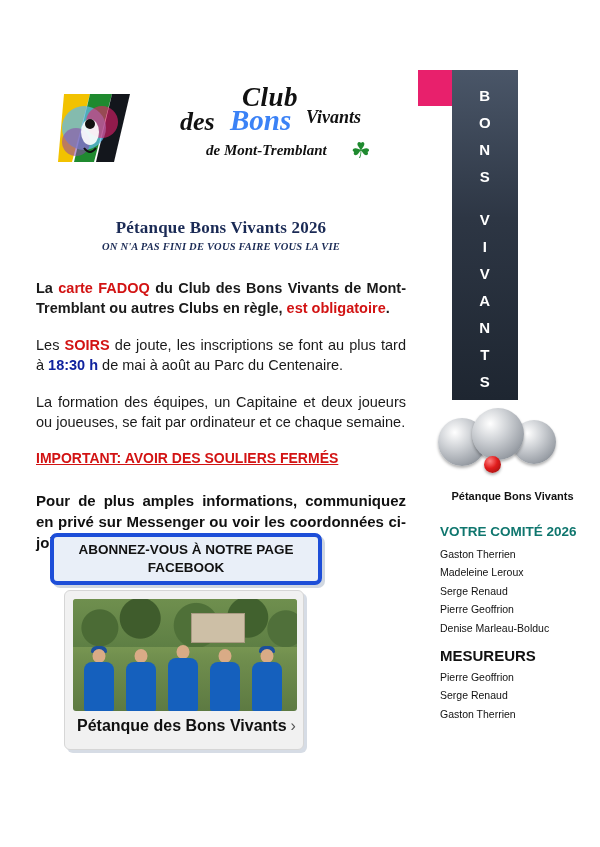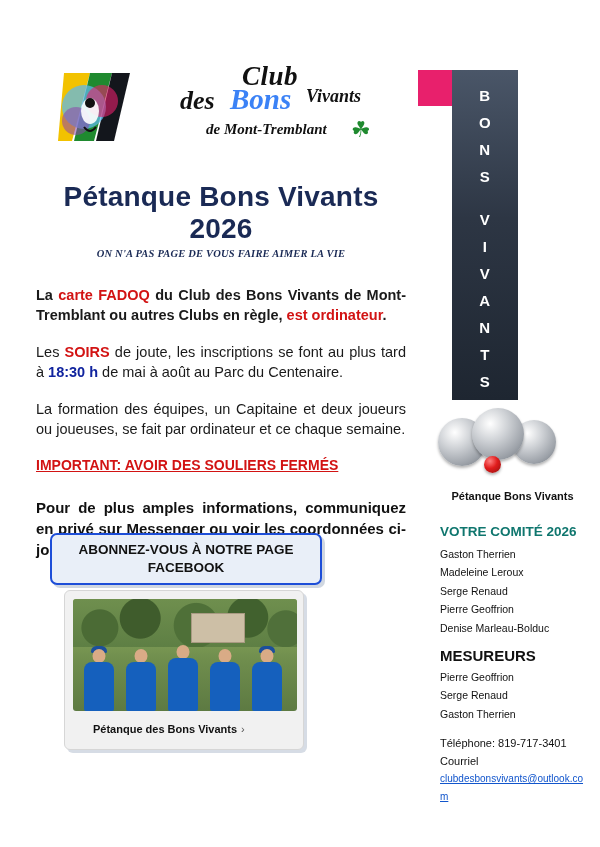--- a/index.html
+++ b/index.html
@@ -17,21 +17,21 @@
     position: relative;
     width: 600px;
     height: 847px;
     background: #fff;
   }
 
   
   .left-col {
     position: absolute;
     left: 36px;
-    top: 53px;
+    top: 74px;
     width: 370px;
   }
 
   
   .logo-block {
     position: relative;
     height: 110px;
     width: 340px;
     margin-left: 18px;
   }
@@ -94,26 +94,26 @@
   }
   .logo-clover {
     position: absolute;
     left: 205px; top: 60px;
     color: #1f8a2f;
     font-size: 22px;
     line-height: 1;
   }
 
   .title {
-    font-family: Liberation Sans, sans-serif;
-    font-weight: bold;
-    font-size: 28px;
+    font-family: Liberation Serif, serif;
+    font-weight: bold;
+    font-size: 17px;
     color: #1a2a55;
     text-align: center;
-    margin-top: 18px;
+    margin-top: 34px;
     letter-spacing: 0.2px;
   }
   .subtitle {
     text-align: center;
     font-family: "Liberation Serif", serif;
     font-style: italic;
     font-weight: bold;
     font-size: 10.5px;
     color: #1a2a55;
     margin-top: 3px;
@@ -149,21 +149,21 @@
     text-align: justify;
     color: #111;
   }
 
   
   .fb-box {
     position: absolute;
     left: 50px; top: 533px;
     width: 272px;
     height: 52px;
-    border: 2px solid #1d4ed8;
+    border: 4px solid #1d4ed8;
     border-radius: 7px;
     background: #e9eff8;
     box-shadow: 3px 3px 0 rgba(120,140,170,0.35);
     display: flex;
     align-items: center;
     justify-content: center;
     text-align: center;
     font-weight: bold;
     font-size: 13.5px;
     line-height: 1.35;
@@ -224,23 +224,22 @@
   .person .body {
     position: absolute; left: 50%; transform: translateX(-50%);
     top: 13px; width: 30px; height: 49px;
     background: #1560bd;
     border-radius: 8px 8px 2px 2px;
   }
   .photo-caption {
     position: absolute;
     left: 12px; bottom: 14px;
     font-weight: bold;
-    font-size: 11px;
-    color: #111;
-    margin-left: 16px;
+    font-size: 16px;
+    color: #111;
   }
   .photo-caption .chev { font-weight: normal; color: #555; margin-left: 4px; }
 
   
   .banner {
     position: absolute;
     left: 452px; top: 70px;
     width: 66px;
     height: 330px;
     background: linear-gradient(180deg, #4a5668 0%, #2d3644 45%, #1e2631 100%);
@@ -347,27 +346,27 @@
         <span class="logo-club">Club</span>
         <span class="logo-des">des</span>
         <span class="logo-bons">Bons</span>
         <span class="logo-vivants">Vivants</span>
         <span class="logo-mt">de Mont-Tremblant</span>
         <span class="logo-clover">☘</span>
       </div>
     </div>
 
     <div class="title">Pétanque Bons Vivants 2026</div>
-    <div class="subtitle">ON N'A PAS PAGE DE VOUS FAIRE AIMER LA VIE</div>
+    <div class="subtitle">ON N'A PAS FINI DE VOUS FAIRE VOUS LA VIE</div>
 
     <div class="body-text">
 
 
       <p class="para bold">
-        <span>La </span><span class="red-b">carte FADOQ</span><span> du Club des Bons Vivants de Mont-Tremblant ou autres Clubs en règle, </span><span class="red-b">est ordinateur</span><span>.</span>
+        <span>La </span><span class="red-b">carte FADOQ</span><span> du Club des Bons Vivants de Mont-Tremblant ou autres Clubs en règle, </span><span class="red-b">est obligatoire</span><span>.</span>
       </p>
 
       <p class="para">
         <span>Les </span><span class="red-b">SOIRS</span><span> de joute, les inscriptions se font au plus tard à </span><span class="blue-b">18:30 h</span><span> de mai à août au Parc du Centenaire.</span>
       </p>
 
       <p class="para">La formation des équipes, un Capitaine et deux joueurs ou joueuses, se fait par ordinateur et ce chaque semaine.</p>
 
       <div class="important">IMPORTANT:  AVOIR DES SOULIERS FERMÉS</div>
 
@@ -447,20 +446,15 @@
     <div class="name">Madeleine Leroux</div>
     <div class="name">Serge Renaud</div>
     <div class="name">Pierre Geoffrion</div>
     <div class="name">Denise Marleau-Bolduc</div>
 
     <div class="mesureurs-title">MESUREURS</div>
     <div class="name">Pierre Geoffrion</div>
     <div class="name">Serge Renaud</div>
     <div class="name">Gaston Therrien</div>
 
-    <div class="contact">
-      <div>Téléphone: 819-717-3401</div>
-      <div>Courriel</div>
-      <a class="email" href="#">clubdesbonsvivants@outlook.com</a>
-    </div>
   </div>
 
 </div>
 
 </body></html>

